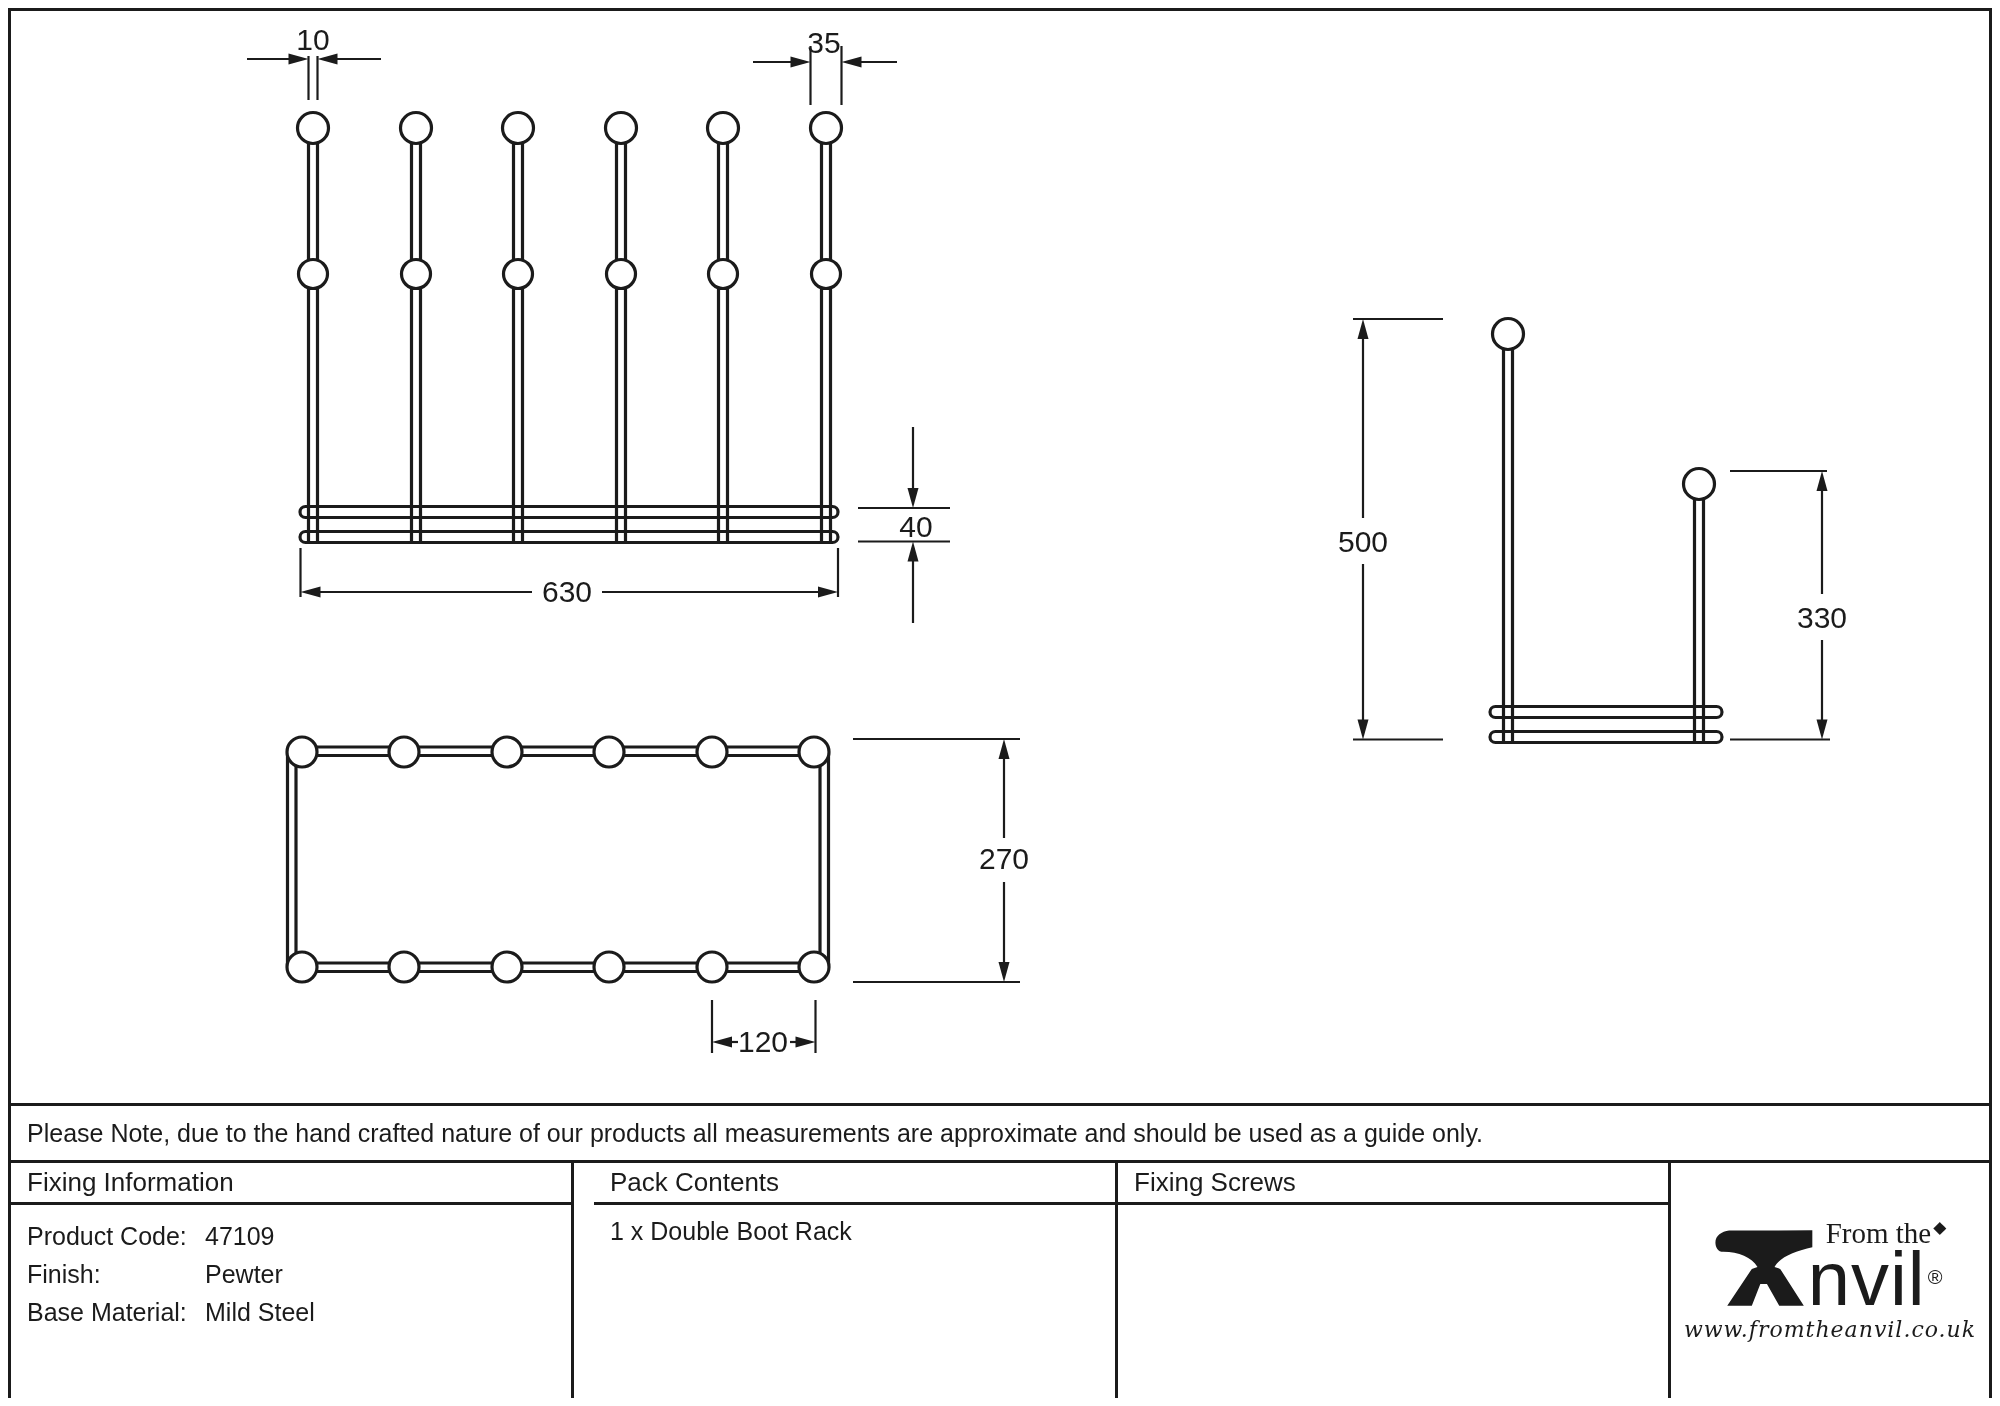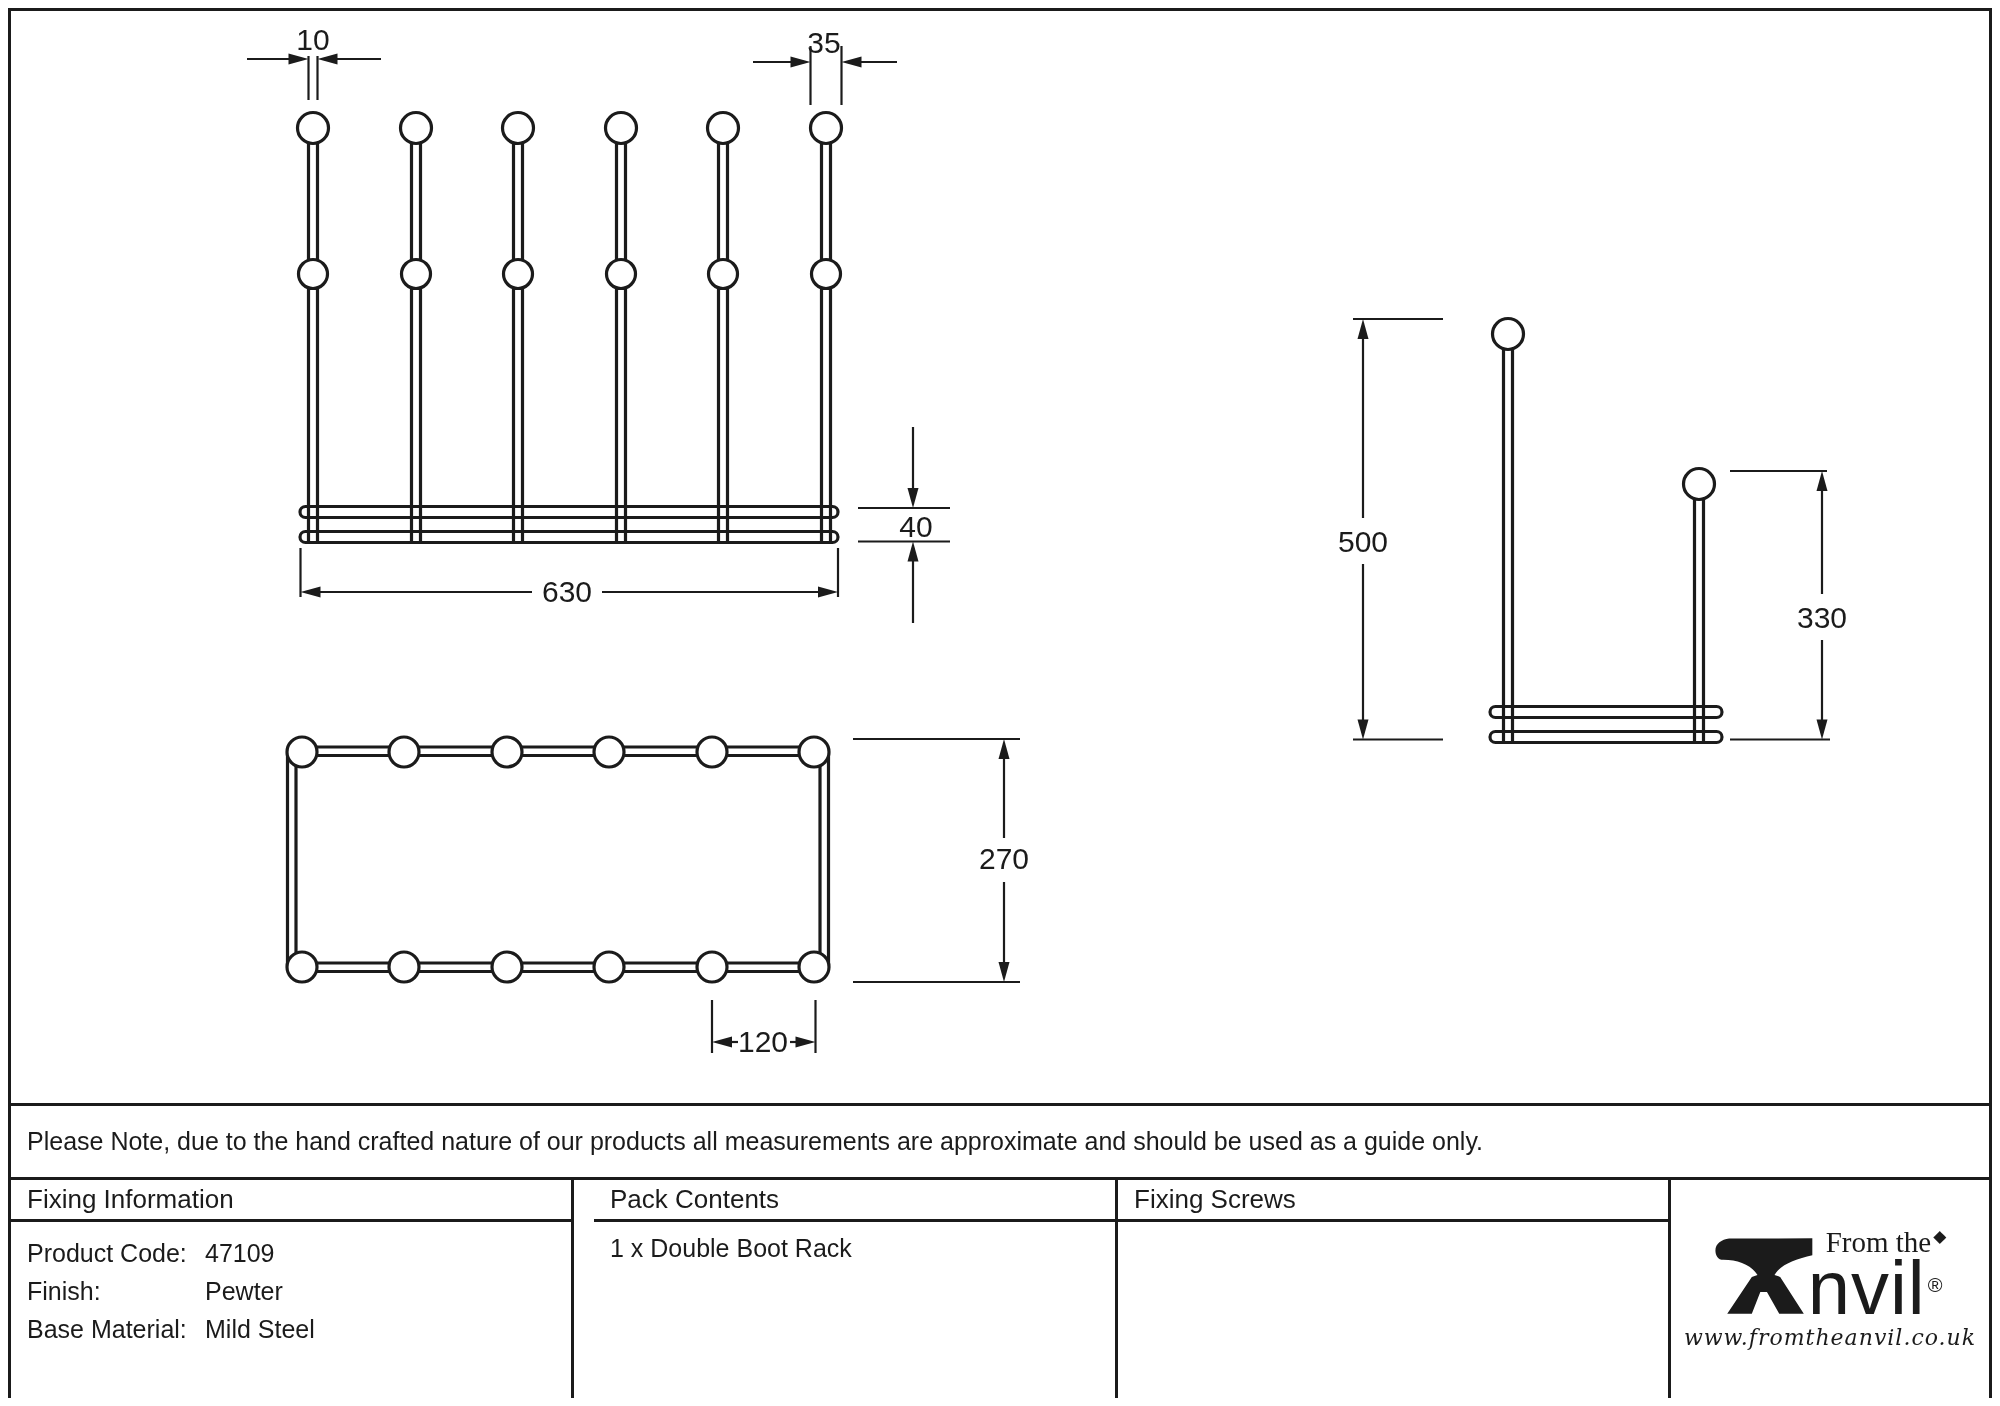--- a/index.html
+++ b/index.html
@@ -10,21 +10,21 @@
   svg.drawing{position:absolute;left:0;top:0;}
   .ln{stroke:#1b1b1b;stroke-width:3.2;fill:none;stroke-linecap:round;}
   .dln{stroke:#1b1b1b;stroke-width:2.2;fill:none;}
   .ball{fill:#ffffff;stroke:#1b1b1b;stroke-width:3.2;}
   .ah{fill:#1b1b1b;stroke:none;}
   .dim{font:30px "Liberation Sans", sans-serif;fill:#1b1b1b;text-anchor:middle;}
 
   .bottom{position:absolute;left:11px;top:1103px;width:1978px;height:292px;
        border-top:3px solid #1b1b1b;box-sizing:content-box;
        display:flex;flex-direction:column;background:#fff;}
-  .note-row{height:74px;border-bottom:3px solid #1b1b1b;box-sizing:border-box;
+  .note-row{height:57px;border-bottom:3px solid #1b1b1b;box-sizing:border-box;
        display:flex;align-items:center;padding-left:16px;font-size:25px;}
   .cols{flex:1;display:flex;min-height:0;}
   .col{border-right:3px solid #1b1b1b;box-sizing:border-box;
        display:flex;flex-direction:column;}
   .col-product{width:563px;}
   .col-pack{width:524px;margin-left:20px;}
   .col-fixing{width:553px;gap:8px;}
   .col-logo{flex:1;border-right:none;display:flex;align-items:center;justify-content:center;}
   .col-header{height:42px;border-bottom:3px solid #1b1b1b;box-sizing:border-box;
        display:flex;align-items:center;padding-left:16px;font-size:26px;}

